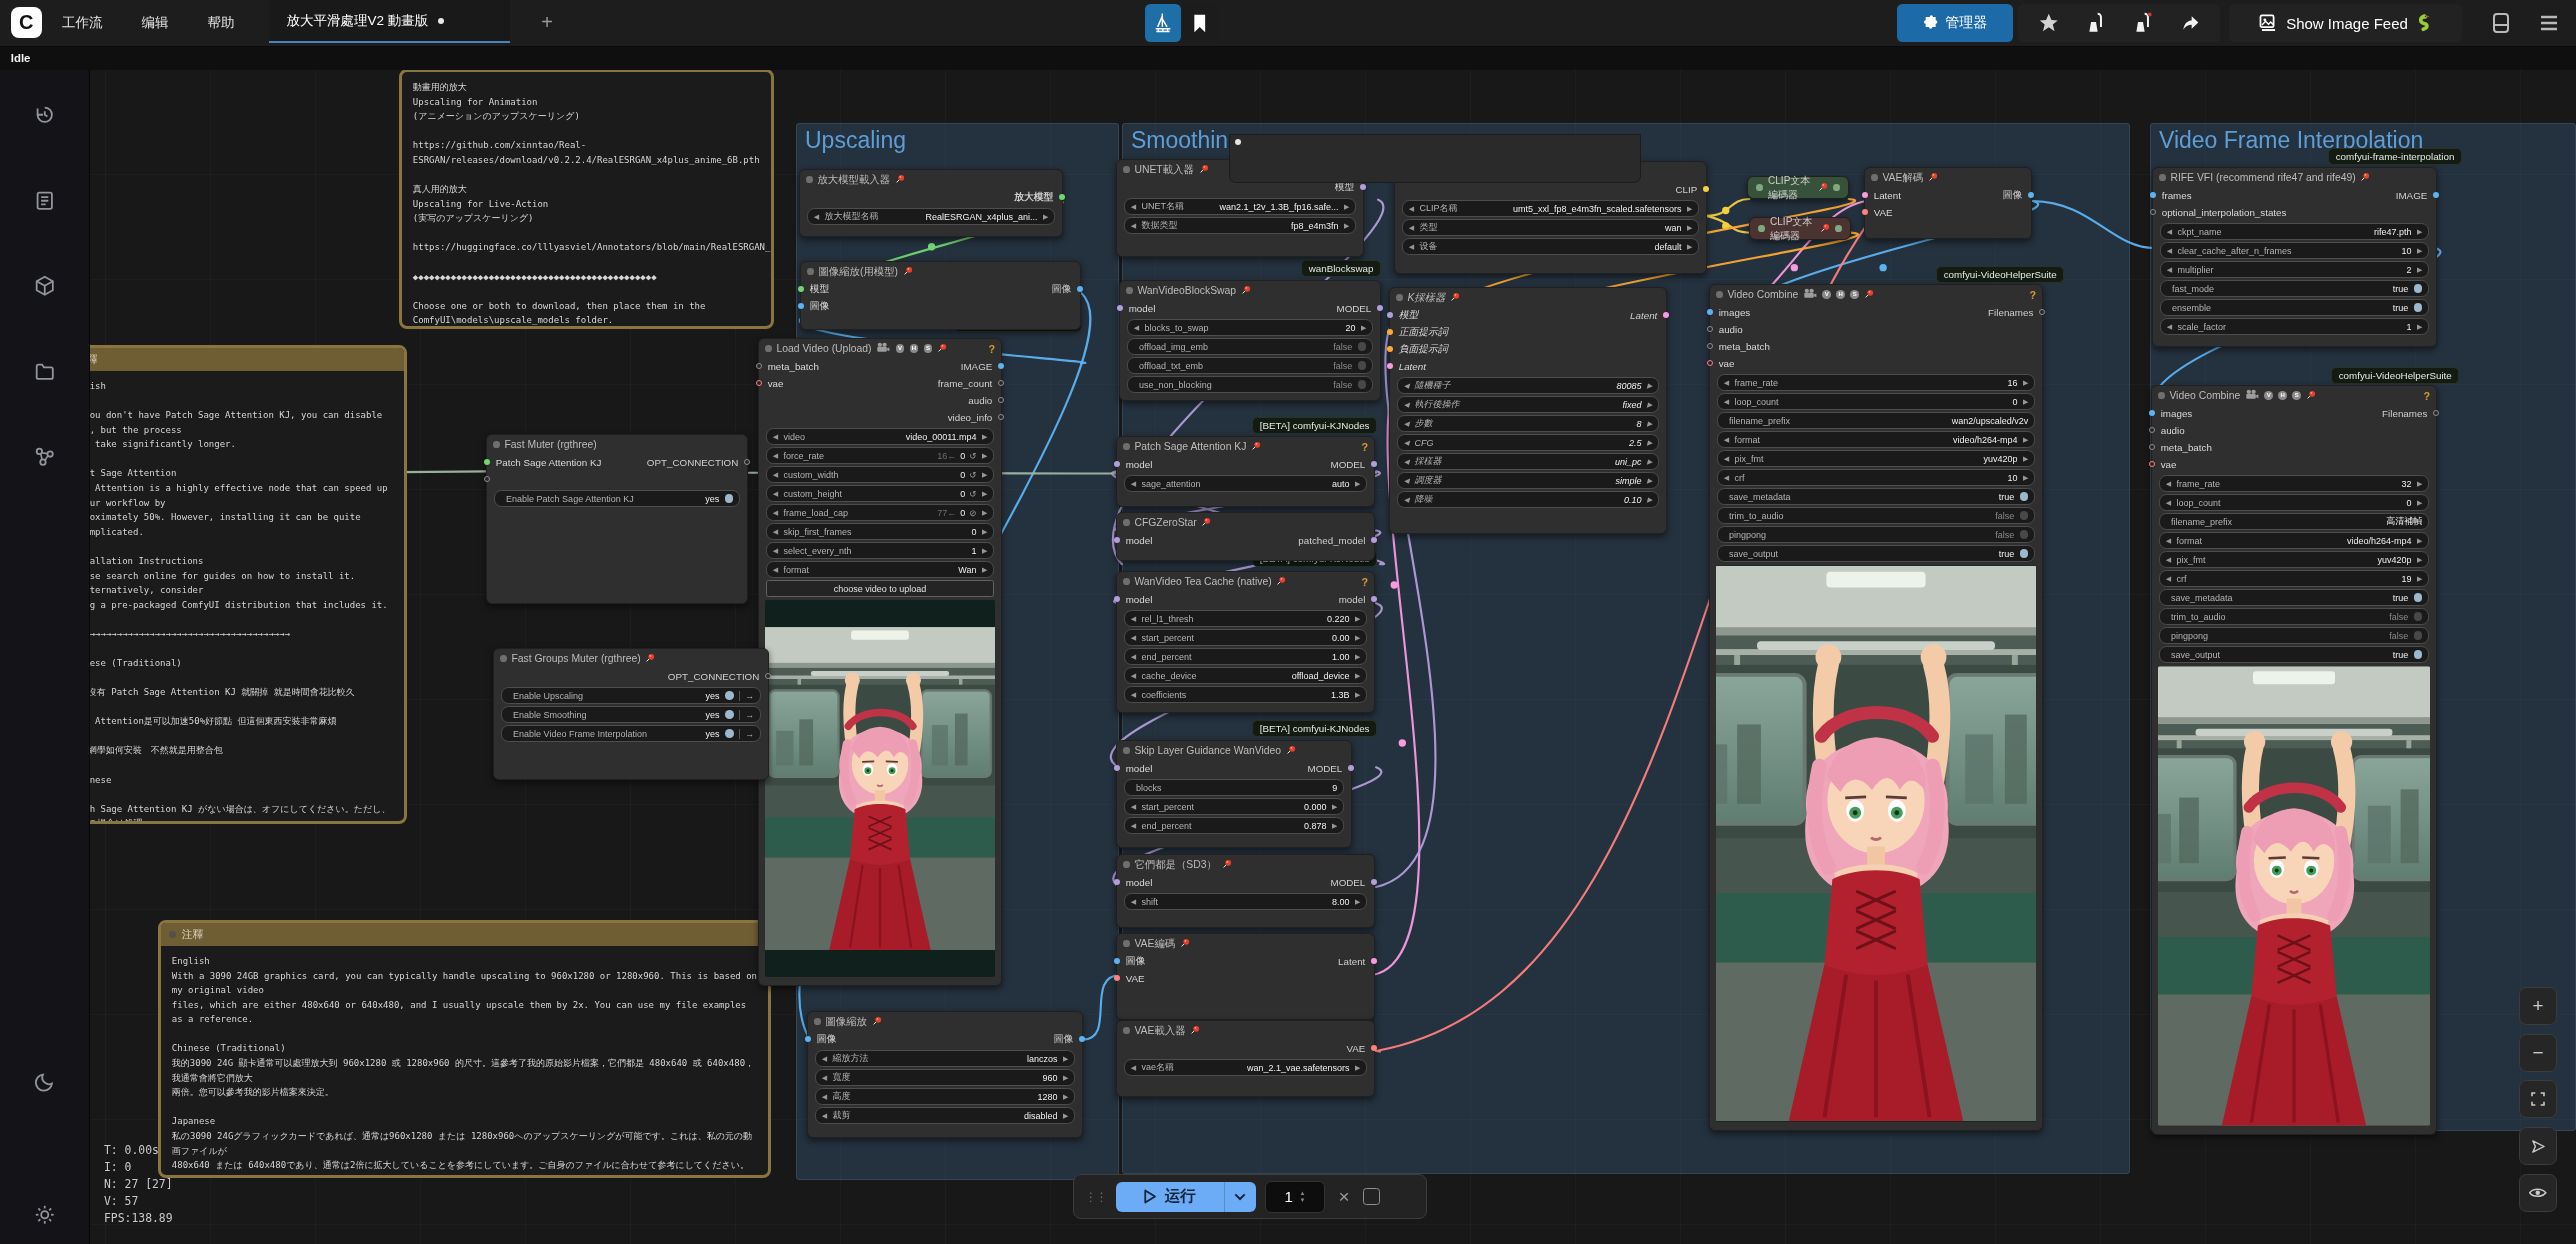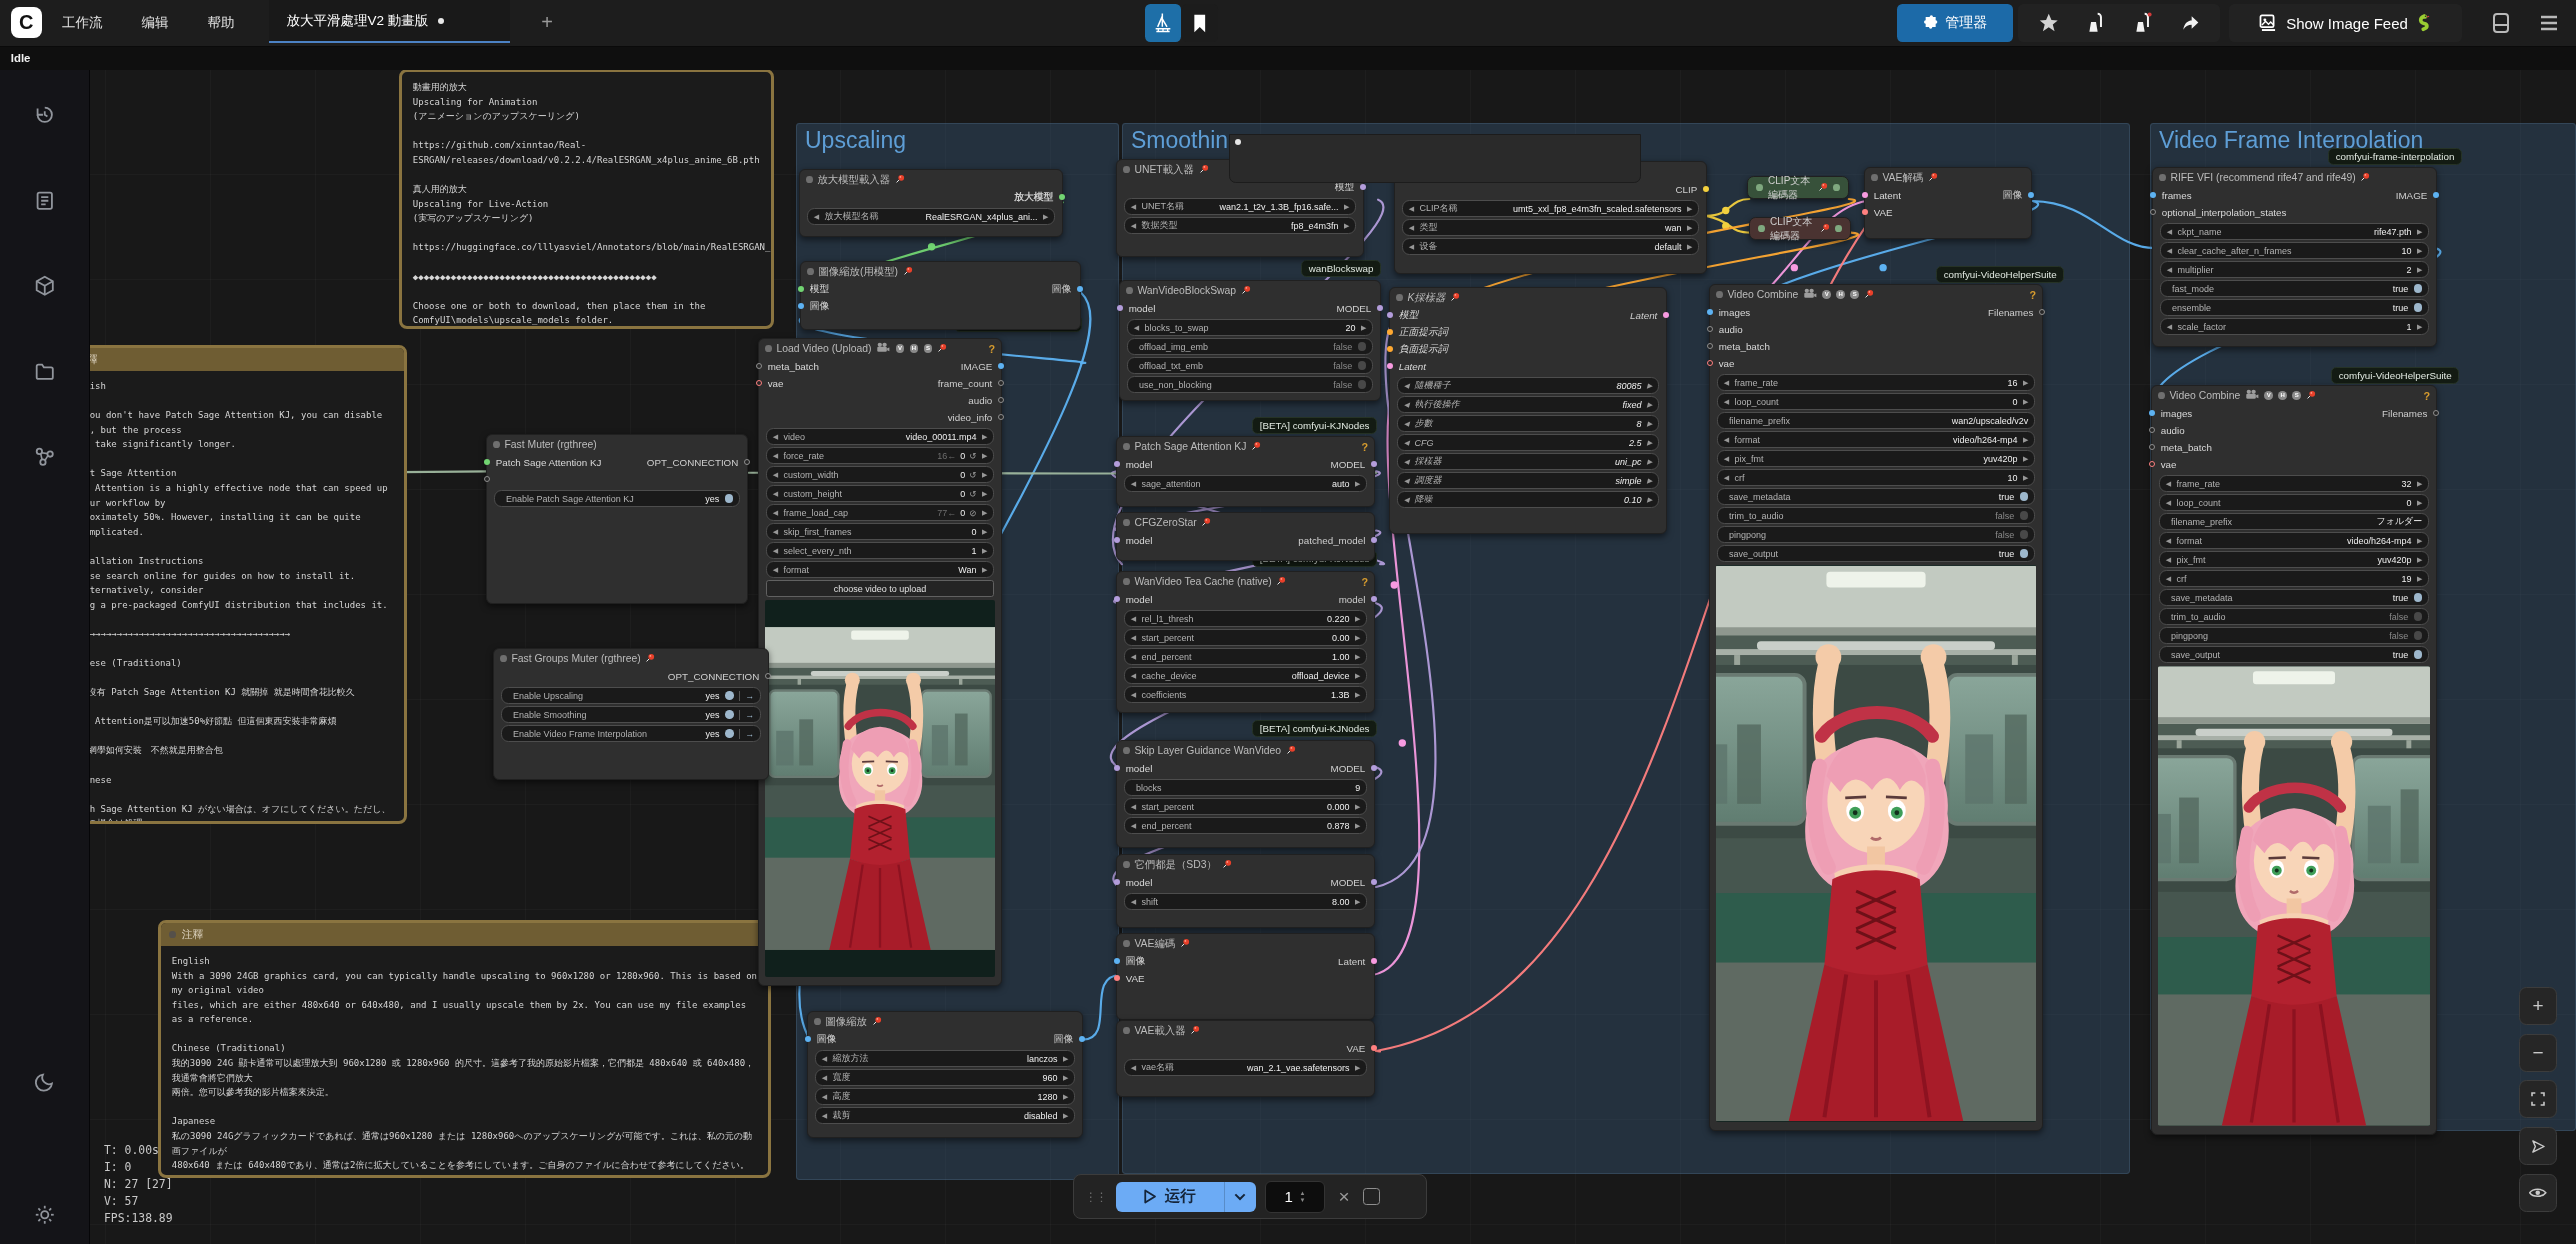--- a/index.html
+++ b/index.html
@@ -716,21 +716,21 @@
           <span class="w-val">offload_device</span>
           <span class="w-arrow" style="margin-left: 5.4px;">▶</span>
         </div>
         <div class="widget">
           <span class="w-arrow">◀</span>
           <span class="w-label">coefficients</span>
           <span class="w-val">1.3B</span>
           <span class="w-arrow" style="margin-left: 5.4px;">▶</span>
         </div>
       </div>
-      <div class="node" style="left: 1116px; top: 740px; width: 259px; padding-bottom: 10.8px;">
+      <div class="node" style="left: 1116px; top: 740px; width: 236px; padding-bottom: 10.8px;">
         <div class="node-header">
           <span class="tdot"></span>
           <span>Skip Layer Guidance WanVideo</span>
           <span><svg width="10" height="10" viewBox="0 0 16 16">
               <path d="M2.5 13.5 L6.5 9.5" stroke="#e8e8e8" stroke-width="1.6"></path>
               <circle cx="10" cy="6" r="4.6" fill="#e8402a"></circle>
               <circle cx="8.6" cy="4.6" r="1.4" fill="#ff9d8a"></circle>
             </svg></span>
         </div>
         <div class="slot-row">
@@ -1178,21 +1178,21 @@
           <span class="w-arrow" style="margin-left: 5.4px;">▶</span>
         </div>
         <div class="widget">
           <span class="w-arrow">◀</span>
           <span class="w-label">loop_count</span>
           <span class="w-val">0</span>
           <span class="w-arrow" style="margin-left: 5.4px;">▶</span>
         </div>
         <div class="widget">
           <span class="w-label">filename_prefix</span>
-          <span class="w-val">フォルダー</span>
+          <span class="w-val">高清補幀</span>
         </div>
         <div class="widget">
           <span class="w-arrow">◀</span>
           <span class="w-label">format</span>
           <span class="w-val">video/h264-mp4</span>
           <span class="w-arrow" style="margin-left: 5.4px;">▶</span>
         </div>
         <div class="widget">
           <span class="w-arrow">◀</span>
           <span class="w-label">pix_fmt</span>

